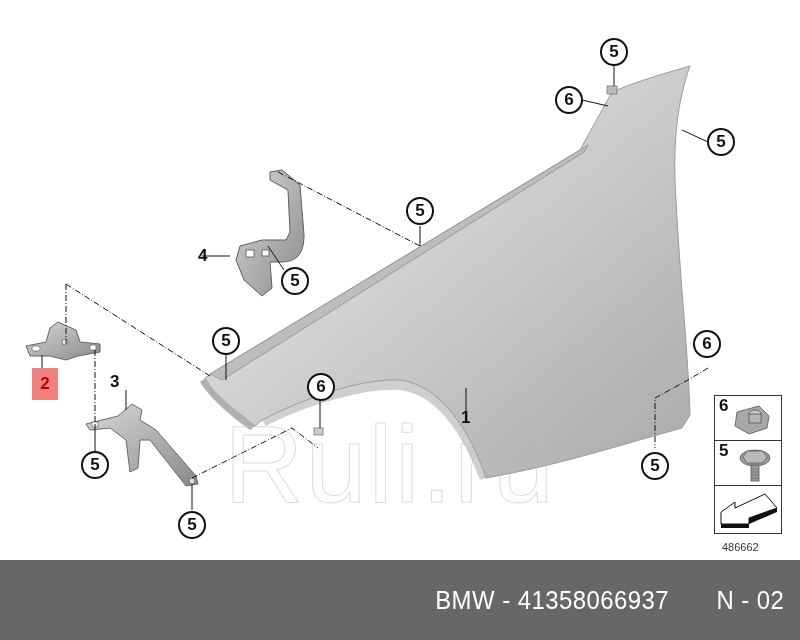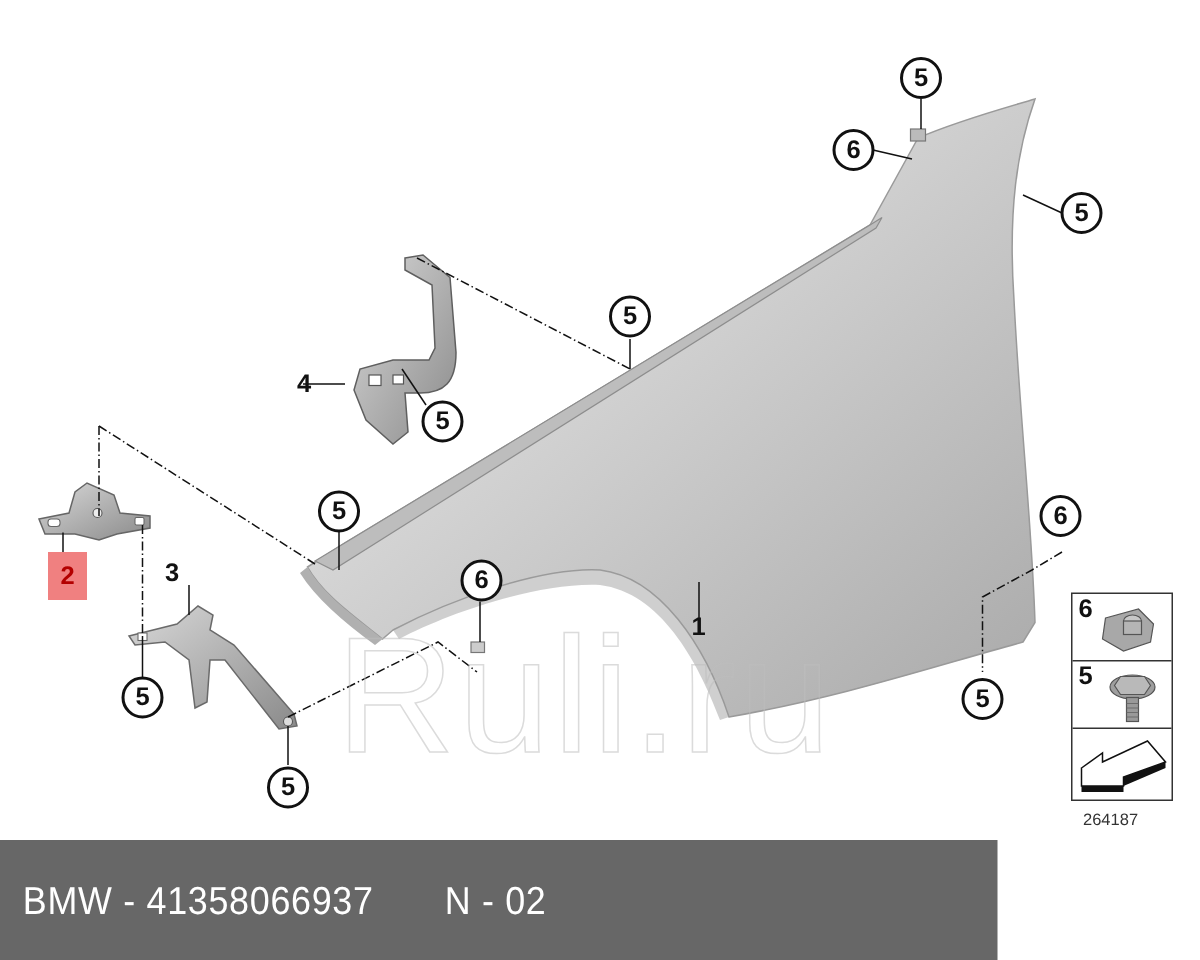--- a/index.html
+++ b/index.html
@@ -8,21 +8,21 @@
   #diagram svg { position:absolute; left:0; top:0; }
   .callout { position:absolute; width:28px; height:28px; border:2px solid #111; border-radius:50%; background:#fff; box-sizing:border-box; display:flex; align-items:center; justify-content:center; font-weight:bold; font-size:17px; color:#111; cursor:pointer; }
   .plain-label { position:absolute; font-weight:bold; font-size:17px; color:#111; cursor:pointer; }
   .highlight-label { position:absolute; width:26px; height:32px; background:#f08080; color:#b30000; font-weight:bold; font-size:17px; display:flex; align-items:center; justify-content:center; cursor:pointer; }
   .legend { position:absolute; left:714px; top:395px; width:66px; border:1px solid #333; background:#fff; }
   .legend-cell { position:relative; height:45px; border-bottom:1px solid #333; box-sizing:border-box; }
   .legend-cell:last-child { border-bottom:none; height:47px; }
   .legend-num { position:absolute; left:4px; top:0px; font-weight:bold; font-size:17px; color:#111; }
   .diagram-id { position:absolute; left:722px; top:541px; font-size:11px; color:#333; }
   .watermark { position:absolute; left:180px; top:400px; font-size:110px; color:transparent; -webkit-text-stroke:1px rgba(190,190,190,0.55); font-family:"Liberation Sans", sans-serif; letter-spacing:2px; pointer-events:none;margin-left:44px; }
-  #footer { position:absolute; left:0; top:560px; width:665px; height:80px; background:#676767; display:flex; align-items:center; justify-content:flex-start; }
+  #footer { position:absolute; left:0; top:560px; width:800px; height:80px; background:#676767; display:flex; align-items:center; justify-content:flex-end; }
   #footer-text { color:#ffffff; font-size:26px; font-family:"Liberation Sans", sans-serif; letter-spacing:0.5px; transform:scaleX(0.92); }
   #footer-text .gap { display:inline-block; width:36px; }
 </style>
 </head>
 <body>
 
 <div id="diagram">
 
   <svg width="800" height="560" viewBox="0 0 800 560">
     <defs>
@@ -134,21 +134,21 @@
       </svg>
     </div>
     <div class="legend-cell">
       <svg width="64" height="46" style="position:absolute;left:0;top:0;">
         <polygon points="6,26 20,16 20,22 50,8 62,22 34,32 34,38 6,38" fill="#fff" stroke="#111" stroke-width="1"></polygon>
         <polygon points="6,38 34,38 34,42 6,42" fill="#111"></polygon>
         <polygon points="34,32 62,22 62,26 34,38" fill="#111"></polygon>
       </svg>
     </div>
   </div>
-  <div class="diagram-id">264187</div>
+  <div class="diagram-id">486662</div>
 </div>
 
 <div id="footer">
   <div id="footer-text">
     <span>BMW</span>
     <span>-</span>
     <span>41358066937</span>
     <span class="gap"></span>
     <span>N - 02</span>
   </div>

